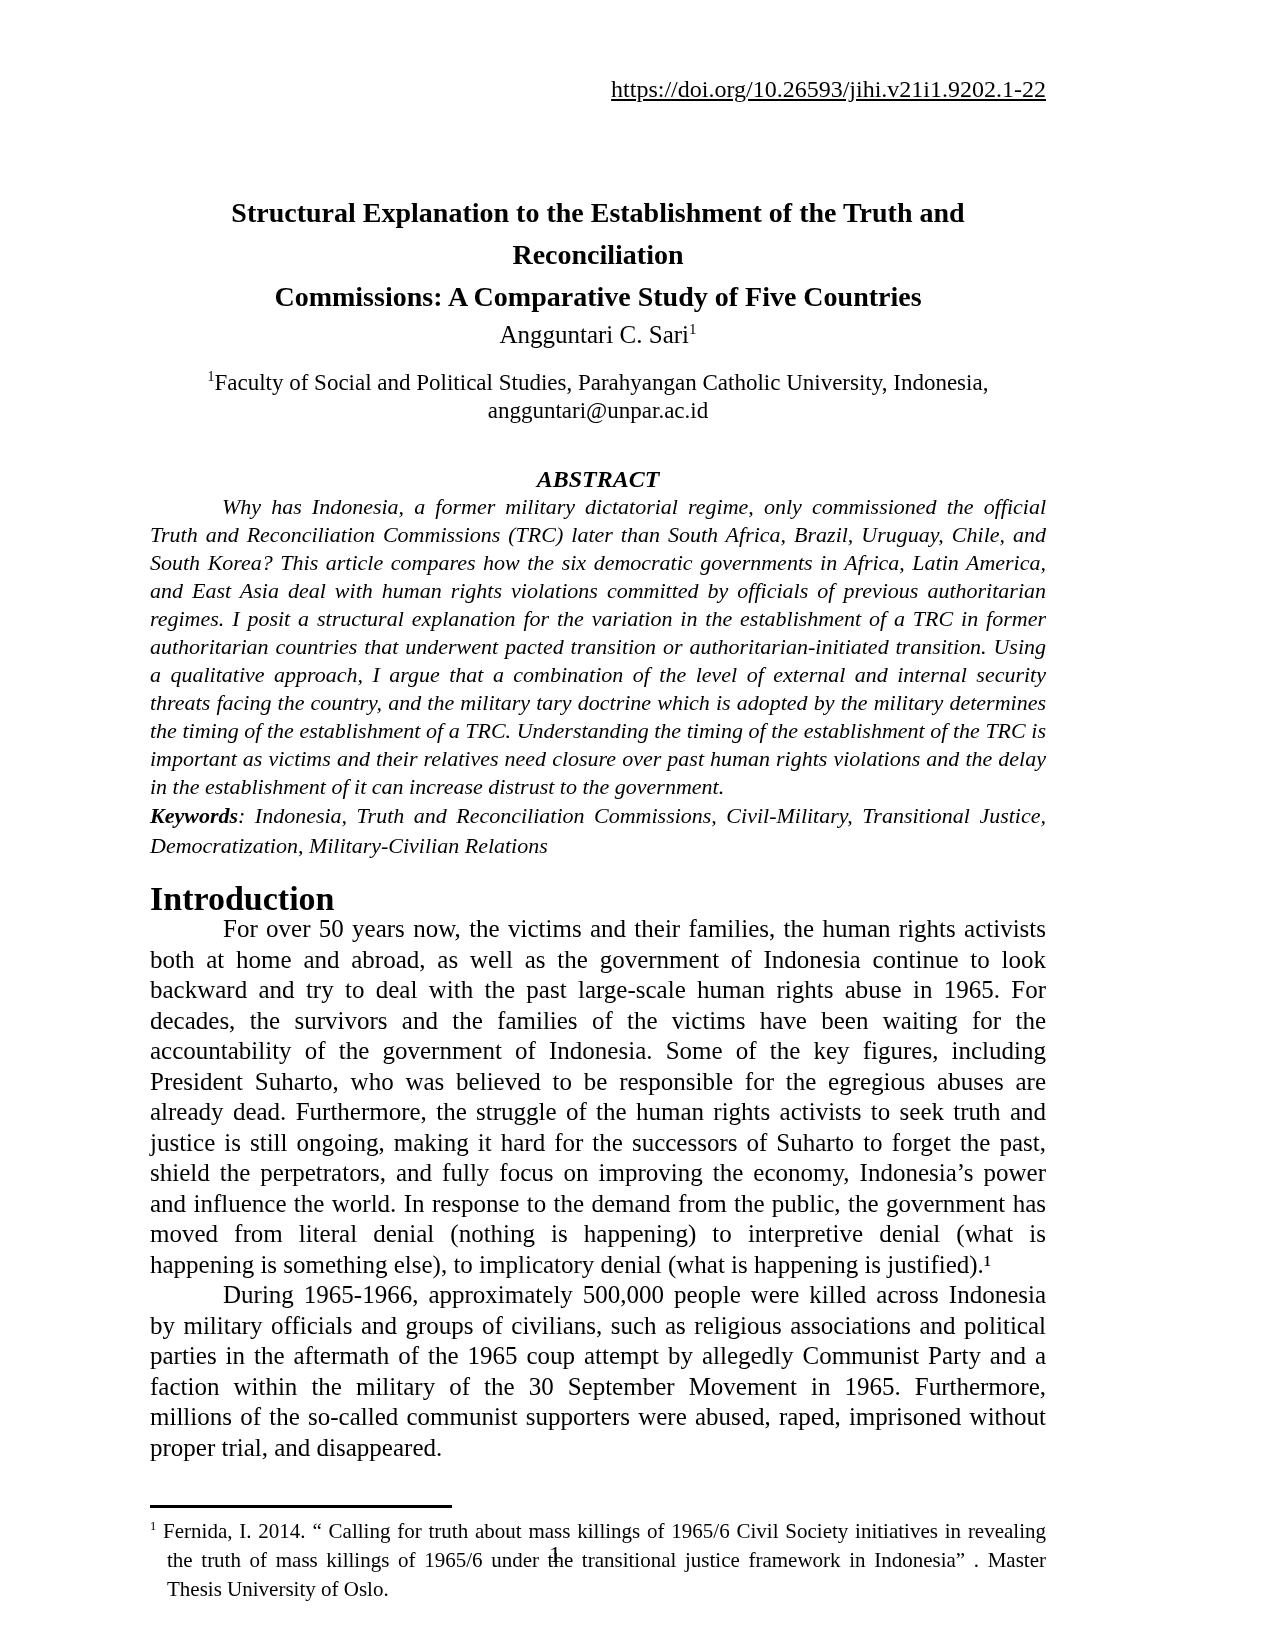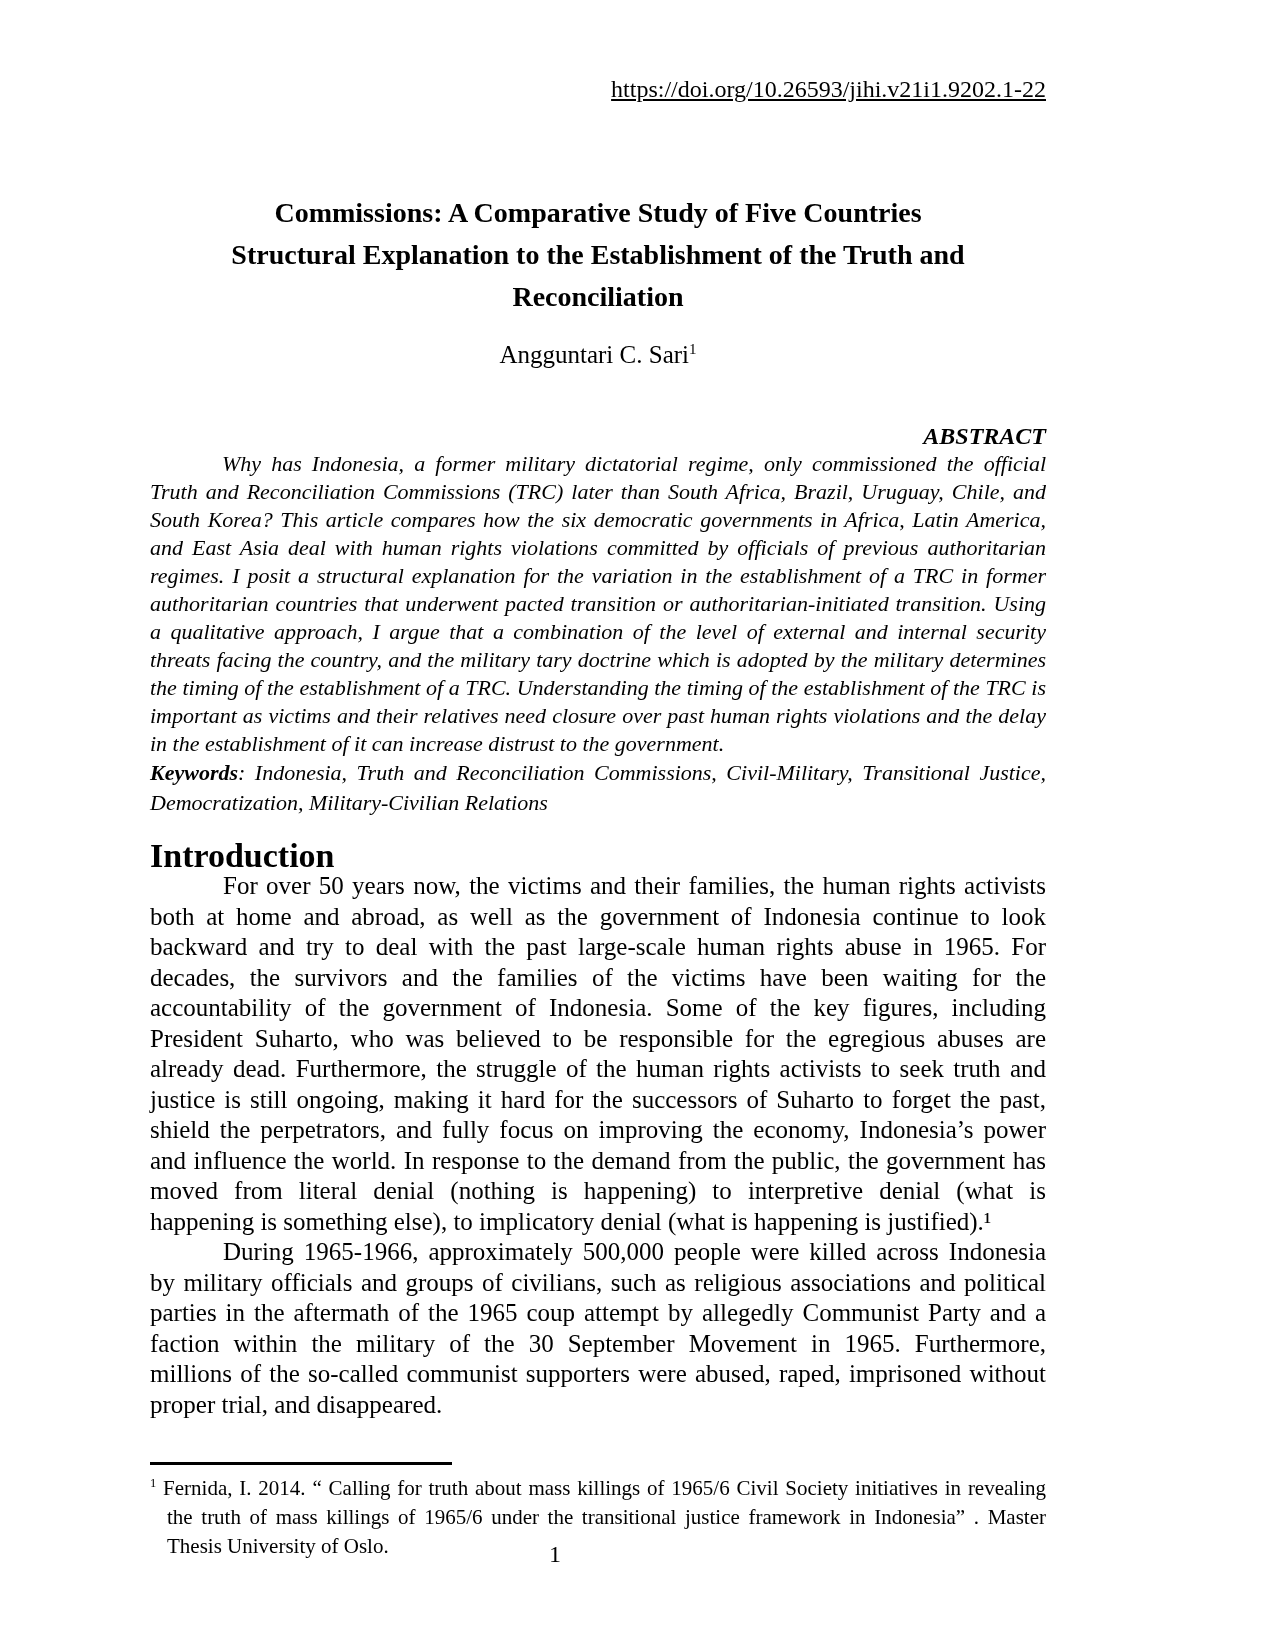--- a/index.html
+++ b/index.html
@@ -27,39 +27,39 @@
     cursor: pointer;
   }
   .title {
     margin-top: 90px;
     text-align: center;
     font-size: 28px;
     font-weight: bold;
     line-height: 42px;
   }
   .author-line {
-    margin-top: 22px;
+    margin-top: 2px;
     text-align: center;
     font-size: 25px;
     line-height: 30px;
   }
   sup {
     font-size: 0.6em;
     vertical-align: super;
     line-height: 0;
   }
   .affiliation {
     margin-top: 19px;
     text-align: center;
     font-size: 23px;
     line-height: 28px;
   }
   .abstract-heading {
-    margin-top: 52px;
-    text-align: right;
+    margin-top: 40px;
+    text-align: center;
     font-size: 24px;
     font-weight: bold;
     font-style: italic;
     line-height: 28px;
   }
   .abstract-body {
     margin-top: 0;
     font-size: 22px;
     font-style: italic;
     line-height: 28px;
@@ -115,28 +115,34 @@
 </head>
 <body>
 
 <div class="page">
 
   <div class="doi-row">
     <a class="doi-link">https://doi.org/10.26593/jihi.v21i1.9202.1-22</a>
   </div>
 
   <h1 class="title">
+    <div>Structural Explanation to the Establishment of the Truth and Reconciliation</div>
     <div>Commissions: A Comparative Study of Five Countries</div>
-    <div>Structural Explanation to the Establishment of the Truth and Reconciliation</div>
   </h1>
 
   <div class="author-line">
     <span>Angguntari C. Sari</span><sup>1</sup>
   </div>
 
+  <div class="affiliation">
+    <div>
+      <sup>1</sup><span>Faculty of Social and Political Studies, Parahyangan Catholic University, Indonesia,</span>
+    </div>
+    <div>angguntari@unpar.ac.id</div>
+  </div>
 
   <div class="abstract-heading">ABSTRACT</div>
 
   <p class="abstract-body">Why has Indonesia, a former military dictatorial regime, only commissioned the official Truth and Reconciliation Commissions (TRC) later than South Africa, Brazil, Uruguay, Chile, and South Korea? This article compares how the six democratic governments in Africa, Latin America, and East Asia deal with human rights violations committed by officials of previous authoritarian regimes. I posit a structural explanation for the variation in the establishment of a TRC in former authoritarian countries that underwent pacted transition or authoritarian-initiated transition. Using a qualitative approach, I argue that a combination of the level of external and internal security threats facing the country, and the military tary doctrine which is adopted by the military determines the timing of the establishment of a TRC. Understanding the timing of the establishment of the TRC is important as victims and their relatives need closure over past human rights violations and the delay in the establishment of it can increase distrust to the government.</p>
 
   <p class="keywords">
     <span class="kw-label">Keywords</span><span>: Indonesia, Truth and Reconciliation Commissions, Civil-Military, Transitional Justice, Democratization, Military-Civilian Relations</span>
   </p>
 
   <h2 class="section-heading">Introduction</h2>

